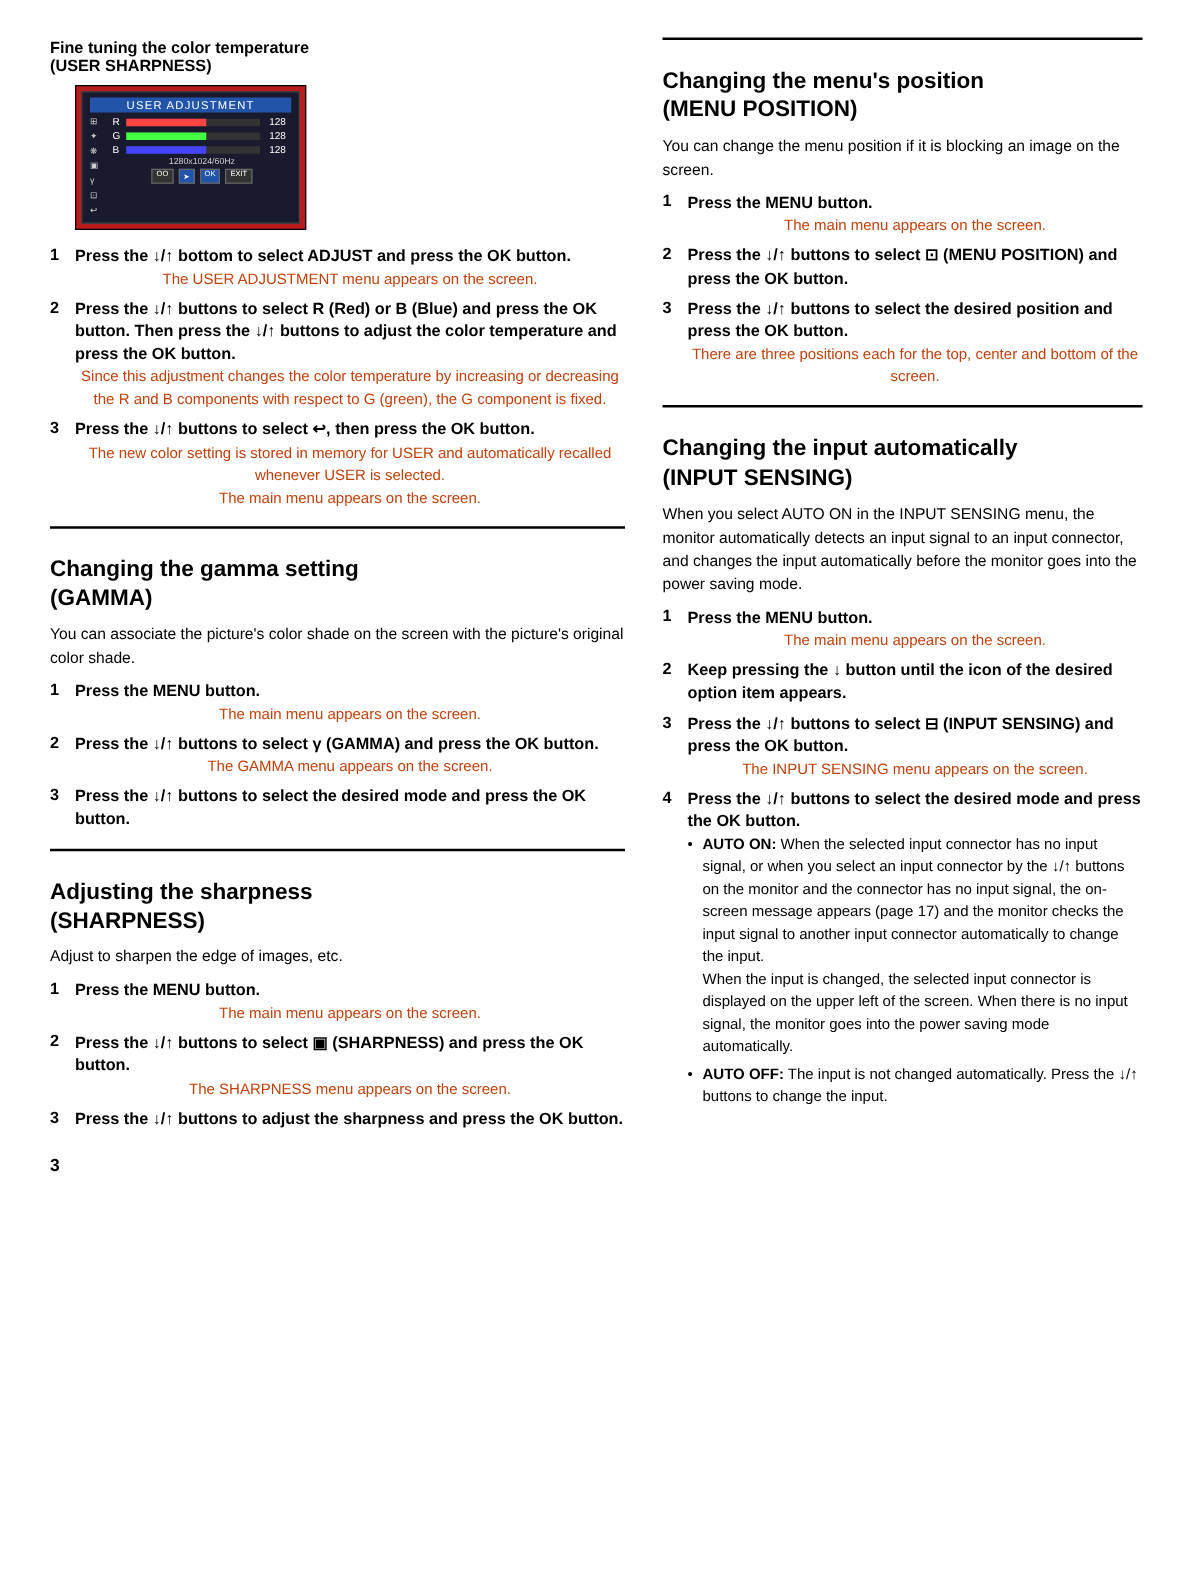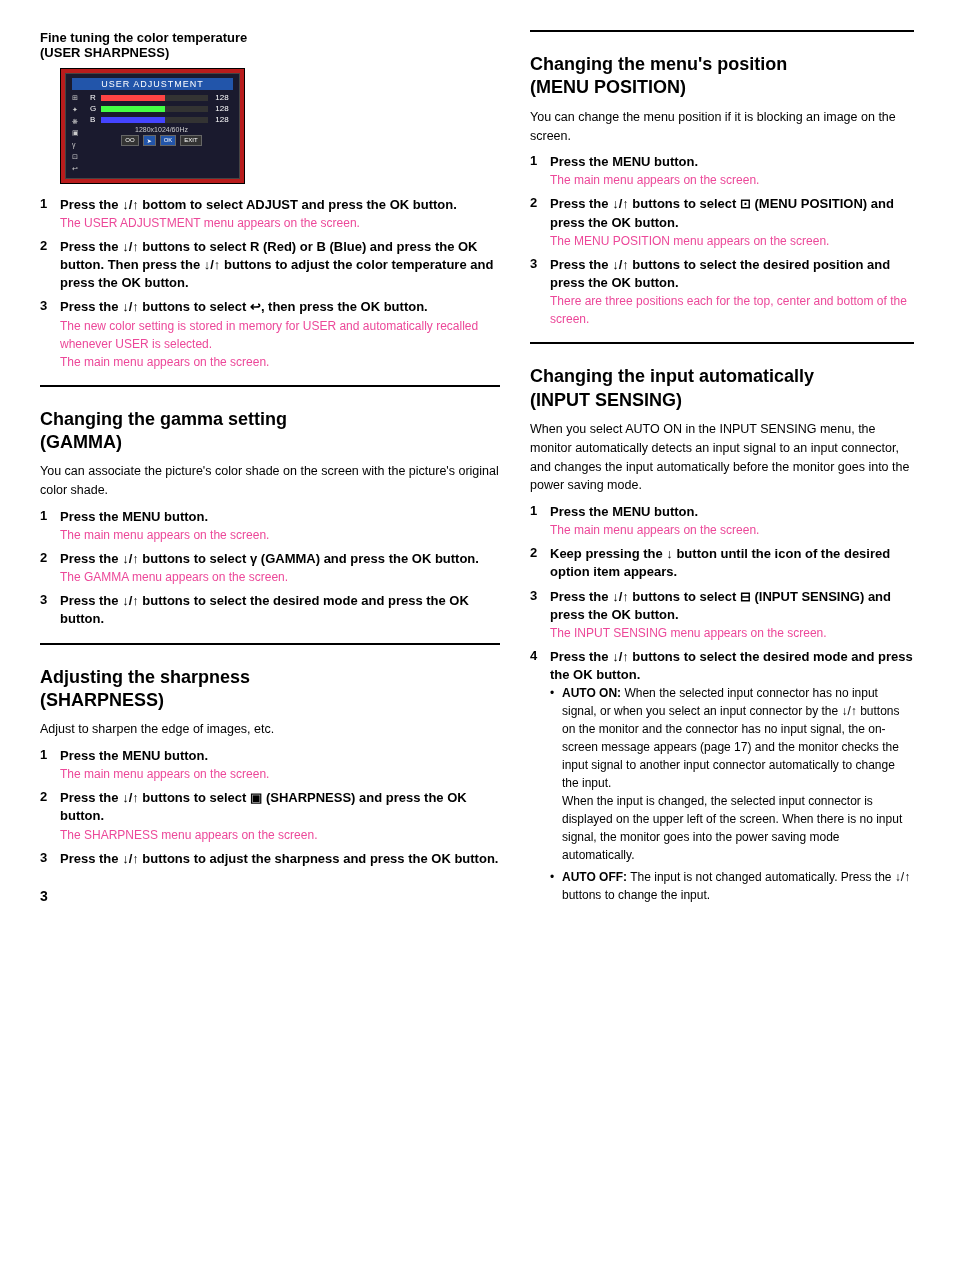--- a/index.html
+++ b/index.html
@@ -50,21 +50,22 @@
       flex: 1;
     }
     .step-bold {
       font-weight: bold;
       font-size: 13px;
       line-height: 1.4;
     }
     .step-desc {
       font-size: 12px;
       line-height: 1.5;
-      color: #ec4899;
+      color: #c2410c;
+      text-align: center;
     }
     .fine-tuning-header {
       margin-bottom: 8px;
     }
     .fine-tuning-header .main-title {
       font-weight: bold;
       font-size: 13px;
     }
     .fine-tuning-header .sub-title {
       font-weight: bold;
@@ -250,20 +251,21 @@
         <div class="step-num">1</div>
         <div class="step-content">
           <div class="step-bold">Press the ↓/↑ bottom to select ADJUST and press the OK button.</div>
           <div class="step-desc">The USER ADJUSTMENT menu appears on the screen.</div>
         </div>
       </div>
       <div class="step">
         <div class="step-num">2</div>
         <div class="step-content">
           <div class="step-bold">Press the ↓/↑ buttons to select R (Red) or B (Blue) and press the OK button. Then press the ↓/↑ buttons to adjust the color temperature and press the OK button.</div>
+          <div class="step-desc">Since this adjustment changes the color temperature by increasing or decreasing the R and B components with respect to G (green), the G component is fixed.</div>
         </div>
       </div>
       <div class="step">
         <div class="step-num">3</div>
         <div class="step-content">
           <div class="step-bold">Press the ↓/↑ buttons to select ↩, then press the OK button.</div>
           <div class="step-desc">The new color setting is stored in memory for USER and automatically recalled whenever USER is selected.<br>The main menu appears on the screen.</div>
         </div>
       </div>
     </div>
@@ -339,21 +341,20 @@
         <div class="step-num">1</div>
         <div class="step-content">
           <div class="step-bold">Press the MENU button.</div>
           <div class="step-desc">The main menu appears on the screen.</div>
         </div>
       </div>
       <div class="step">
         <div class="step-num">2</div>
         <div class="step-content">
           <div class="step-bold">Press the ↓/↑ buttons to select ⊡ (MENU POSITION) and press the OK button.</div>
-          <div class="step-desc">The MENU POSITION menu appears on the screen.</div>
         </div>
       </div>
       <div class="step">
         <div class="step-num">3</div>
         <div class="step-content">
           <div class="step-bold">Press the ↓/↑ buttons to select the desired position and press the OK button.</div>
           <div class="step-desc">There are three positions each for the top, center and bottom of the screen.</div>
         </div>
       </div>
     </div>

